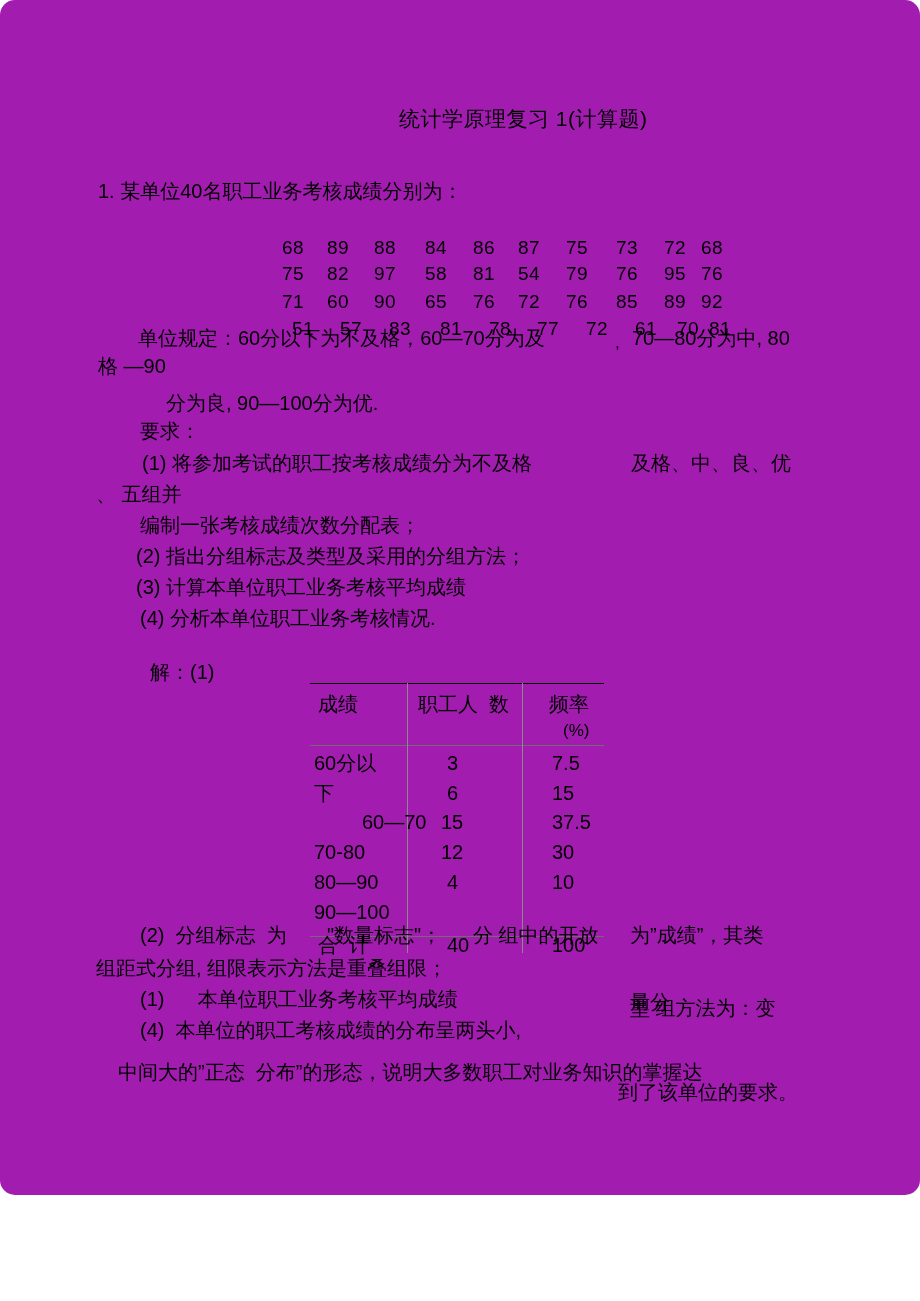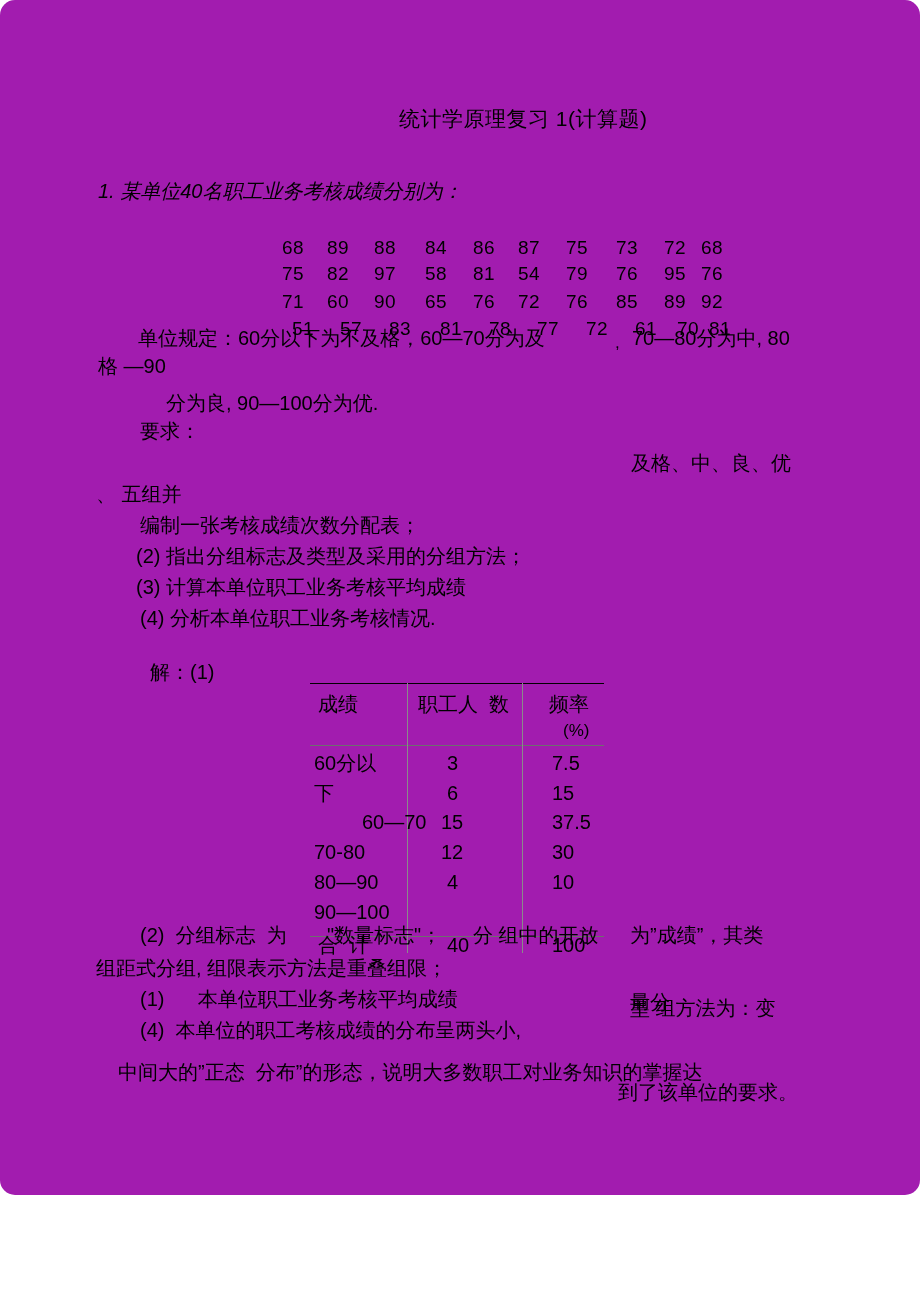--- a/index.html
+++ b/index.html
@@ -47,21 +47,21 @@
   }
   .hline.thin { background: #6e6e6e; }
 </style>
 </head>
 <body>
 
 <div id="page">
 
   <div class="abs t-title" style="left:399px; top:108px;">统计学原理复习 1(计算题)</div>
 
-  <div class="abs t-body" style="left:98px; top:181px;font-style:italic;">1. 某单位40名职工业务考核成绩分别为：</div>
+  <div class="abs t-body" style="left:98px; top:181px;">1. 某单位40名职工业务考核成绩分别为：</div>
 
   <div class="abs t-num numrow" style="left:248px; top:219px;">
     <span style="width:44px">68</span><span style="width:46px">89</span><span style="width:48px">88</span><span style="width:54px">84</span><span style="width:42px">86</span><span style="width:48px">87</span><span style="width:48px">75</span><span style="width:52px">73</span><span style="width:44px">72</span><span style="width:30px">68</span>
   </div>
 
   <div class="abs t-num numrow" style="left:248px; top:245px;">
     <span style="width:44px">75</span><span style="width:46px">82</span><span style="width:48px">97</span><span style="width:54px">58</span><span style="width:42px">81</span><span style="width:48px">54</span><span style="width:48px">79</span><span style="width:52px">76</span><span style="width:44px">95</span><span style="width:30px">76</span>
   </div>
 
   <div class="abs t-num numrow" style="left:248px; top:273px;">
@@ -73,20 +73,21 @@
   </div>
 
   <div class="abs t-body" style="left:138px; top:328px;">单位规定：60分以下为不及格，60—70分为及</div>
   <div class="abs t-body" style="left:615px; top:334px; font-size:17px;">,</div>
   <div class="abs t-body" style="left:632px; top:328px;">70—80分为中, 80</div>
   <div class="abs t-body" style="left:98px; top:356px;">格 —90</div>
   <div class="abs t-body" style="left:138px; top:393px;margin-left:28px;">分为良, 90—100分为优.</div>
 
   <div class="abs t-body" style="left:140px; top:421px;">要求：</div>
 
+  <div class="abs t-body" style="left:142px; top:453px;">(1) 将参加考试的职工按考核成绩分为不及格</div>
   <div class="abs t-body" style="left:631px; top:453px;">及格、中、良、优</div>
   <div class="abs t-body" style="left:96px; top:484px;">、 五组并</div>
   <div class="abs t-body" style="left:140px; top:515px;">编制一张考核成绩次数分配表；</div>
 
   <div class="abs t-body" style="left:136px; top:546px;">(2) 指出分组标志及类型及采用的分组方法；</div>
   <div class="abs t-body" style="left:136px; top:577px;">(3) 计算本单位职工业务考核平均成绩</div>
   <div class="abs t-body" style="left:140px; top:608px;">(4) 分析本单位职工业务考核情况.</div>
 
   <div class="abs t-body" style="left:150px; top:662px;">解：(1)</div>
 

